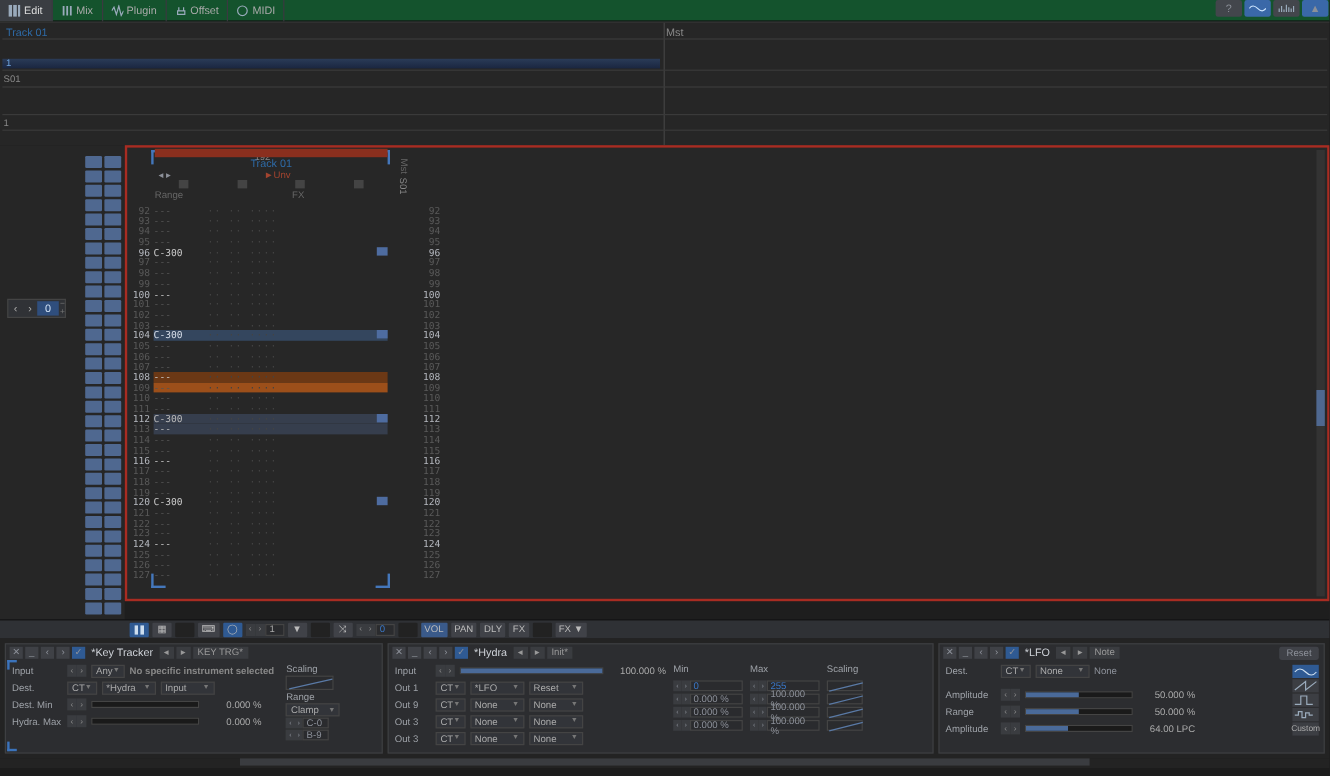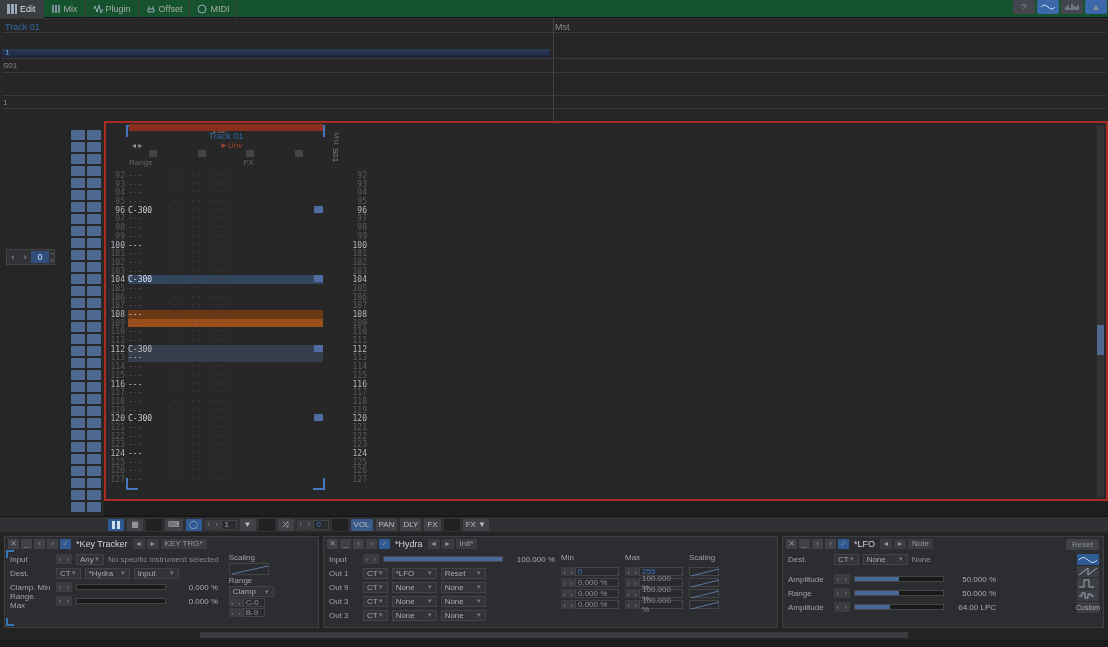--- a/index.html
+++ b/index.html
@@ -558,47 +558,47 @@
       <div class="pcol">
         <div class="prow2">
             <div class="lbl">Input</div>
           <div class="spin">
               <div class="a">‹</div>
               <div class="a">›</div>
             </div>
           <div class="drop" style="min-width:28px;">
               <span>Any</span>
             </div>
-          <span style="font-size:8px;color:#888;">No specific instrument selected</span>
+          <span style="font-size:8px;color:#888;font-weight:bold;">No specific instrument selected</span>
         </div>
         <div class="prow2">
             <div class="lbl">Dest.</div>
           <div class="drop" style="min-width:22px;">
               <span>CT</span>
             </div>
           <div class="drop">
               <span>*Hydra</span>
             </div>
           <div class="drop">
               <span>Input</span>
             </div>
         </div>
         <div class="prow2">
-            <div class="lbl">Clamp. Min</div>
+            <div class="lbl">Dest. Min</div>
           <div class="spin">
               <div class="a">‹</div>
               <div class="a">›</div>
             </div>
           <div class="hslide">
               <div class="f" style="width:0%;"></div>
             </div>
           <div class="pct">0.000 %</div>
         </div>
         <div class="prow2">
-            <div class="lbl">Range. Max</div>
+            <div class="lbl">Hydra. Max</div>
           <div class="spin">
               <div class="a">‹</div>
               <div class="a">›</div>
             </div>
           <div class="hslide">
               <div class="f" style="width:0%;"></div>
             </div>
           <div class="pct">0.000 %</div>
         </div>
       </div>

